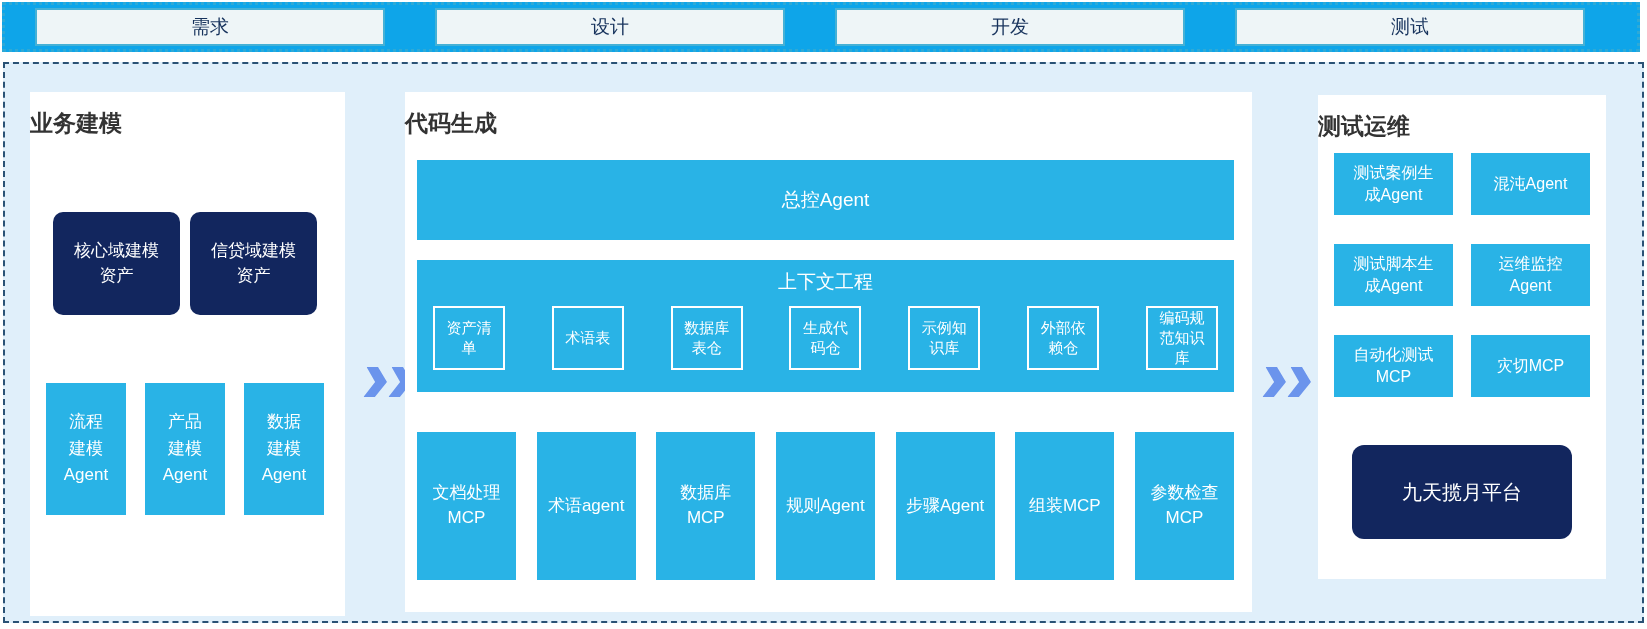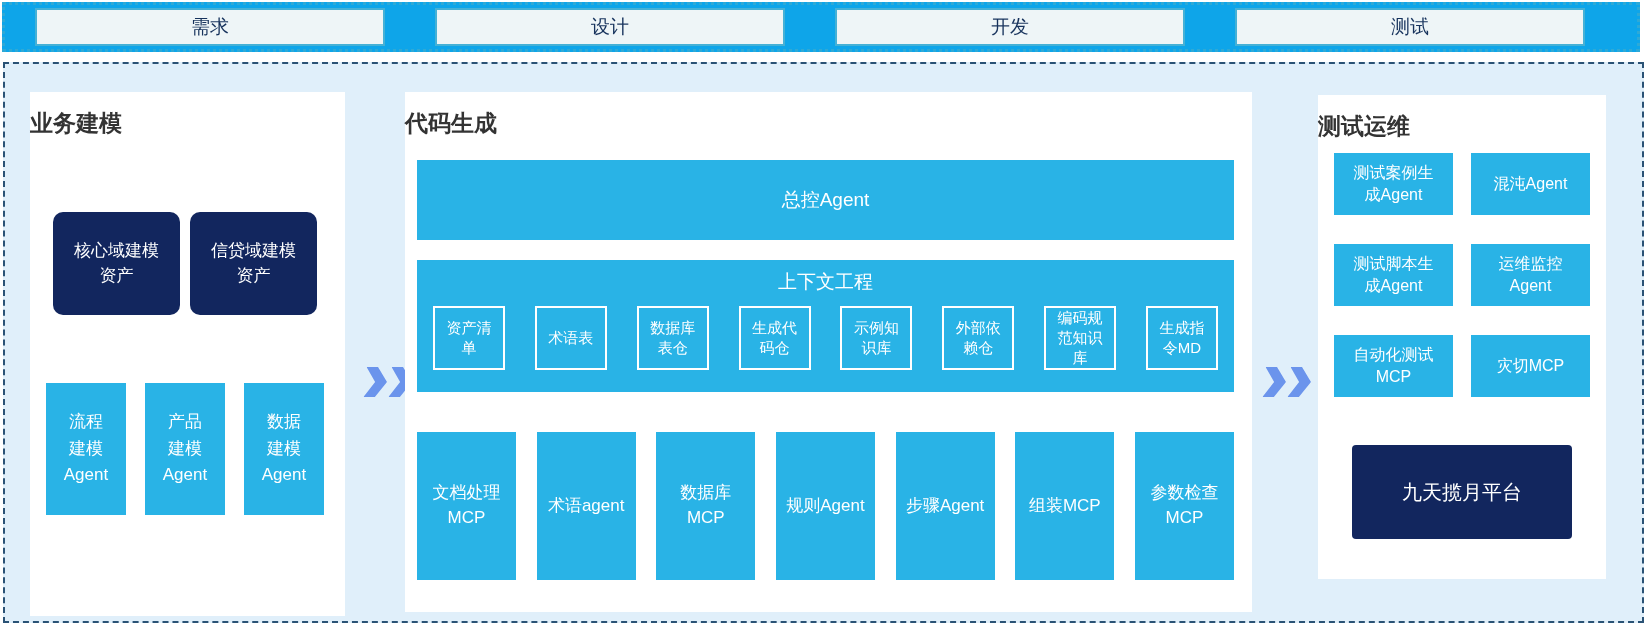--- a/index.html
+++ b/index.html
@@ -53,21 +53,21 @@
     font-size:15px;line-height:1.35;
   }
   .tools-row{position:absolute;left:12px;top:340px;width:817px;display:flex;justify-content:space-between;}
   .tool-box{width:99px;height:148px;font-size:17px;line-height:1.45;}
   
   .ops-grid{
     position:absolute;left:16px;top:58px;width:256px;
     display:grid;grid-template-columns:119px 119px;column-gap:18px;row-gap:29px;
   }
   .ops-box{height:62px;font-size:16px;line-height:1.4;}
-  .platform-box{position:absolute;left:34px;top:350px;width:220px;height:94px;border-radius:4px;font-size:20px;}
+  .platform-box{position:absolute;left:34px;top:350px;width:220px;height:94px;border-radius:12px;font-size:20px;}
   
   .arrow{position:absolute;display:flex;gap:3px;transform:skewX(-6deg);}
   .arrow-1{left:360px;top:303px;}
   .arrow-2{left:1259px;top:303px;}
   .chev{
     width:22px;height:30px;background:#6b94ec;
     clip-path:polygon(0 0,52% 0,100% 50%,52% 100%,0 100%,46% 50%);
   }
 </style>
 </head>
@@ -121,22 +121,20 @@
 表仓</div>
         <div class="cbox context-box">生成代
 码仓</div>
         <div class="cbox context-box">示例知
 识库</div>
         <div class="cbox context-box">外部依
 赖仓</div>
         <div class="cbox context-box">编码规
 范知识
 库</div>
-        <div class="cbox context-box">生成指
-令MD</div>
       </div>
     </div>
     <div class="tools-row">
       <div class="cbox cyan tool-box">文档处理
 MCP</div>
       <div class="cbox cyan tool-box">术语agent</div>
       <div class="cbox cyan tool-box">数据库
 MCP</div>
       <div class="cbox cyan tool-box">规则Agent</div>
       <div class="cbox cyan tool-box">步骤Agent</div>

